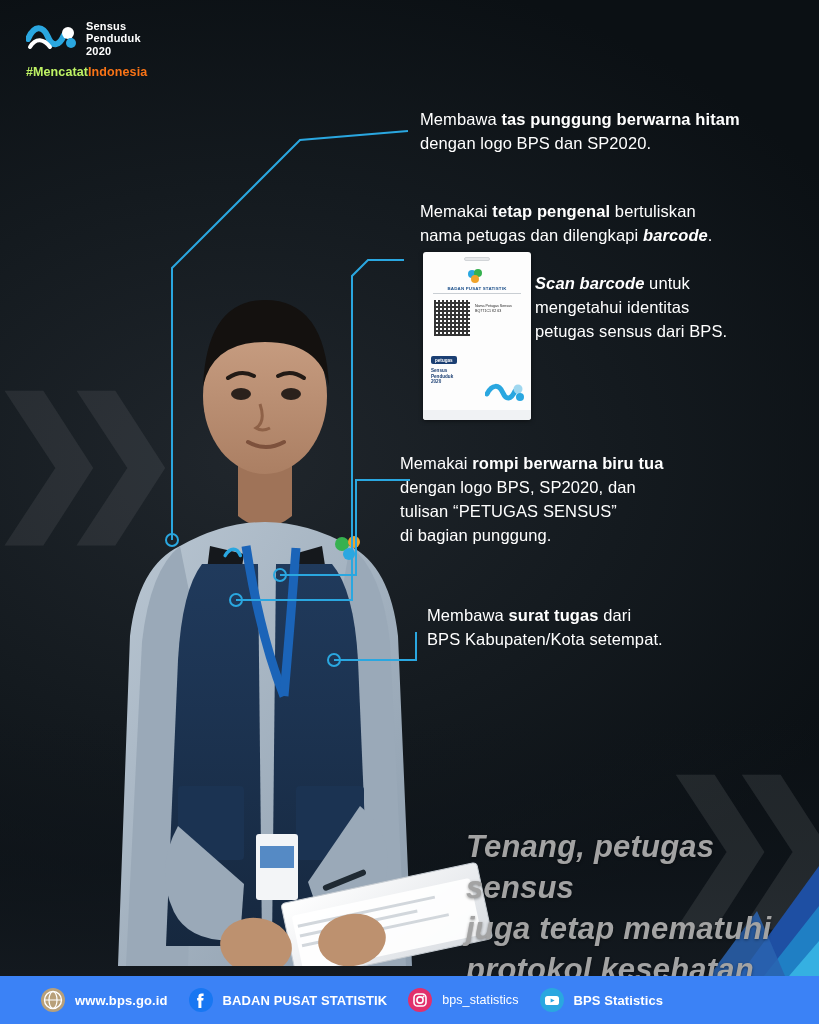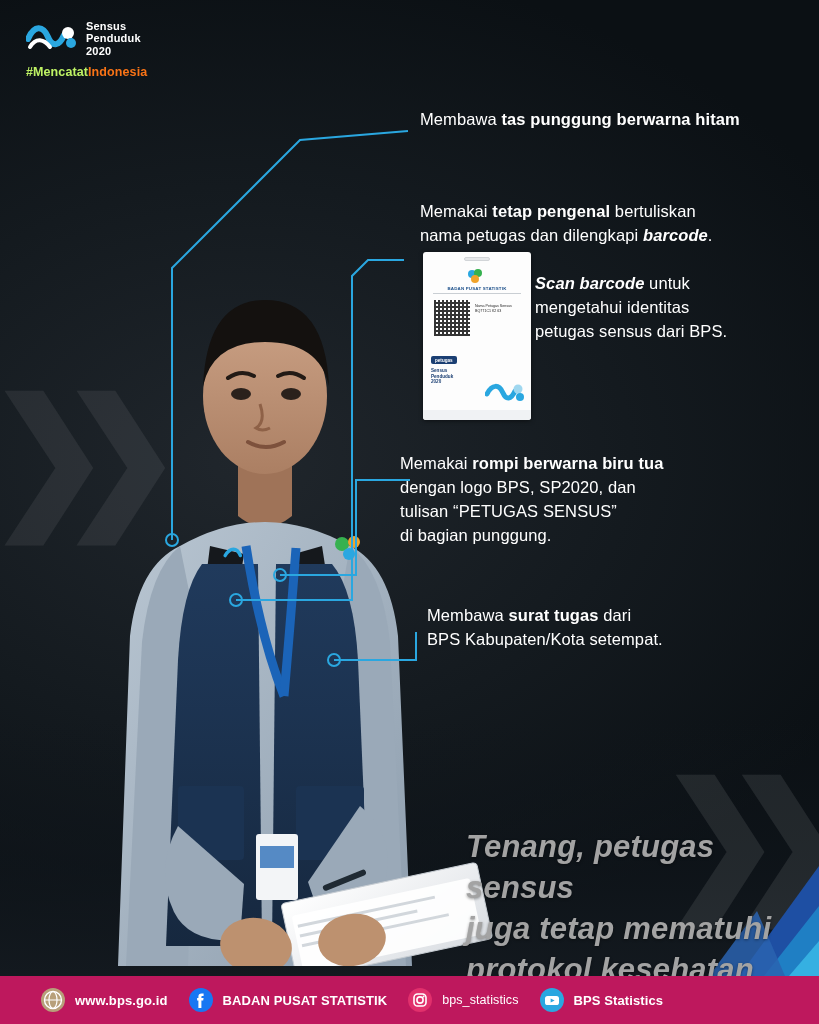--- a/index.html
+++ b/index.html
@@ -140,21 +140,21 @@
     position: absolute; left: 466px; top: 827px; width: 330px;
     color: #a3a3a3;
     font-size: 31px; font-style: italic; font-weight: bold;
     line-height: 1.32; letter-spacing: .2px;
     text-shadow: 0 1px 3px rgba(0,0,0,.4);
   }
 
   
   .footer {
     position: absolute; left:0; right:0; bottom:0; height:48px;
-    background:#be185d;
+    background:#3b82f6;
     display:flex; align-items:center; gap:0px; padding-left:40px;
   }
   .fitem { display:flex; align-items:center; gap:9px; margin-right:20px; }
   .fitem span {
     color:#ffffff; font-size:13px; font-weight:bold; letter-spacing:.1px; white-space:nowrap;
   }
   .fitem.small span { font-size:12.5px; font-weight:normal; }
   .ficon { width:26px; height:26px; border-radius:50%; display:block; flex:0 0 auto; }
 </style>
 </head>
@@ -315,20 +315,21 @@
       <path d="M280 575 L356 575 L356 480 L410 480"></path>
       <circle cx="280" cy="575" r="6" fill="none"></circle>
 
       <path d="M334 660 L416 660 L416 632"></path>
       <circle cx="334" cy="660" r="6" fill="none"></circle>
     </g>
   </svg>
 
   <div class="callout c-bag">
     <span>Membawa </span><b>tas punggung berwarna hitam</b><br>
+    <span>dengan logo BPS dan SP2020.</span>
   </div>
 
   <div class="callout c-id">
     <span>Memakai </span><b>tetap pengenal</b><span> bertuliskan</span><br>
     <span>nama petugas dan dilengkapi </span><i>barcode</i><span>.</span>
   </div>
 
   <div class="callout c-scan">
     <i>Scan barcode</i><span> untuk</span><br>
     <span>mengetahui identitas</span><br>

